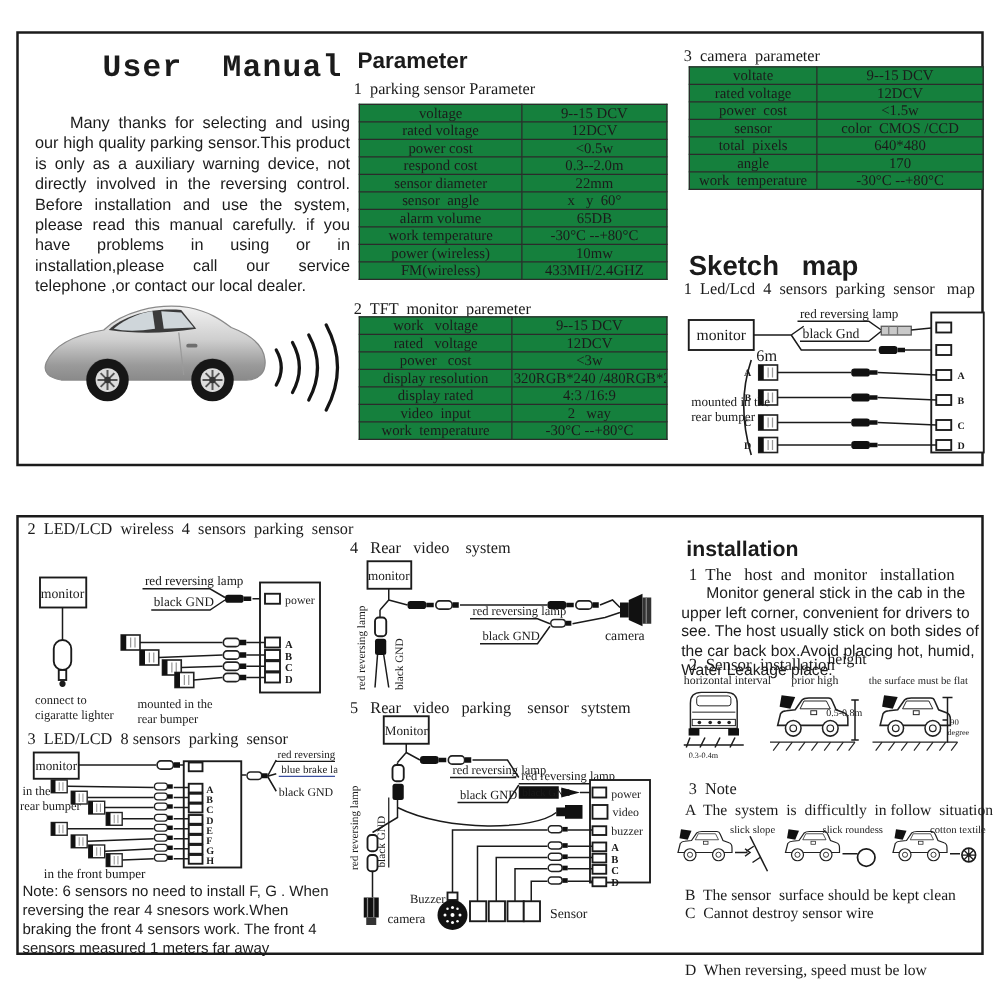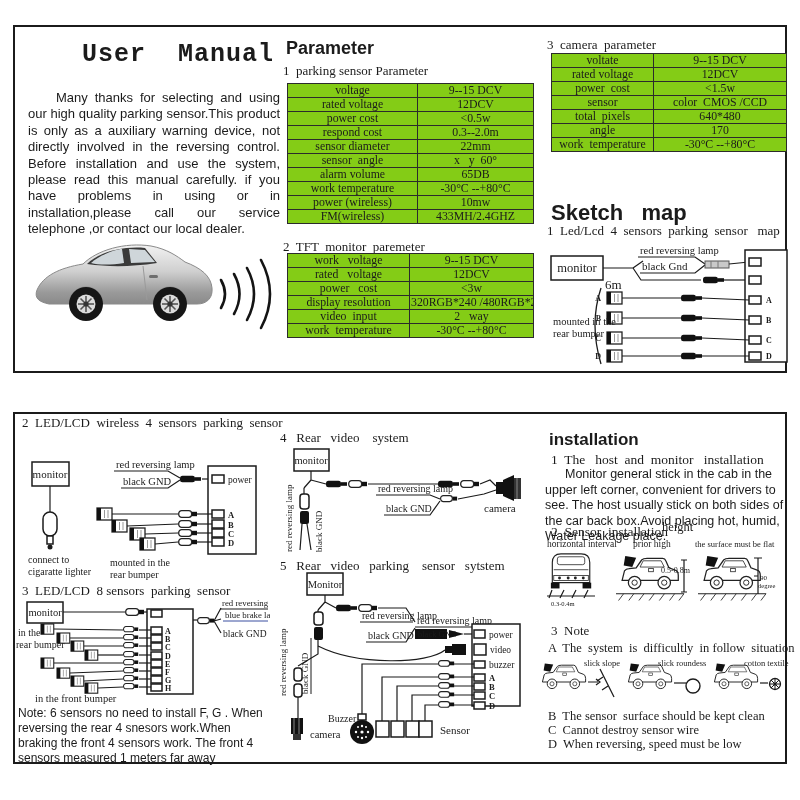--- a/index.html
+++ b/index.html
@@ -6,21 +6,21 @@
   html,body{width:800px;height:800px;background:#fff;overflow:hidden;position:relative;
     font-family:"Liberation Serif",serif;color:#1b1b1b}
   .abs{position:absolute}
   .panel{position:absolute;left:13px;width:774px;border:2px solid #1b1b1b;background:#fff}
   #panel-top{top:25px;height:348px}
   #panel-bottom{top:412px;height:352px}
   .hd-mono{font-family:Liberation Sans, sans-serif;font-weight:700;white-space:pre}
   .cap{font-family:"Liberation Serif",serif;white-space:pre}
   .txt{font-family:Liberation Sans, sans-serif}
   .title{font-family:Liberation Mono, monospace;font-weight:700;letter-spacing:1px;white-space:pre}
-  table.param{position:absolute;border-collapse:collapse;background:#84cc16;table-layout:fixed}
+  table.param{position:absolute;border-collapse:collapse;background:#15803d;table-layout:fixed}
   table.param td{border:1px solid #2b2b2b;font:11.8px/13px "Liberation Serif",serif;
     text-align:center;height:14px;padding:0 1px;white-space:pre;overflow:hidden}
   svg text{font-family:"Liberation Serif",serif;fill:#1b1b1b}
   svg .wire{stroke:#1b1b1b;stroke-width:1.2;fill:none}
   svg .box{fill:#fff;stroke:#1b1b1b;stroke-width:1.5}
 </style>
 </head>
 <body>
 
 <svg width="0" height="0" style="position:absolute">
@@ -190,20 +190,24 @@
         <td>rated   voltage</td>
         <td>12DCV</td>
       </tr>
   <tr>
         <td>power   cost</td>
         <td>&lt;3w</td>
       </tr>
   <tr>
         <td>display resolution</td>
         <td>320RGB*240 /480RGB*234</td>
+      </tr>
+  <tr>
+        <td>display rated</td>
+        <td>4:3 /16:9</td>
       </tr>
   <tr>
         <td>video  input</td>
         <td>2   way</td>
       </tr>
   <tr>
         <td>work  temperature</td>
         <td>-30°C --+80°C</td>
       </tr>
 </tbody>
@@ -600,13 +604,13 @@
         <line x1="229.5" y1="29" x2="240.5" y2="29"></line>
       <line x1="231" y1="25" x2="239" y2="33"></line>
         <line x1="239" y1="25" x2="231" y2="33"></line>
     </g>
     <circle cx="235" cy="29" r="1.6" fill="#1b1b1b"></circle>
   </g>
 </svg>
 
 <div class="abs cap" style="left:548px;top:709px;font-size:12.5px">B  The sensor  surface should be kept clean</div>
 <div class="abs cap" style="left:548px;top:723px;font-size:12.5px">C  Cannot destroy sensor wire</div>
-<div class="abs cap" style="left:548px;top:737px;font-size:12.5px">D  When reversing, speed must be low</div>
+<div class="abs cap" style="left:548px;top:769px;font-size:12.5px">D  When reversing, speed must be low</div>
 
 </body></html>

